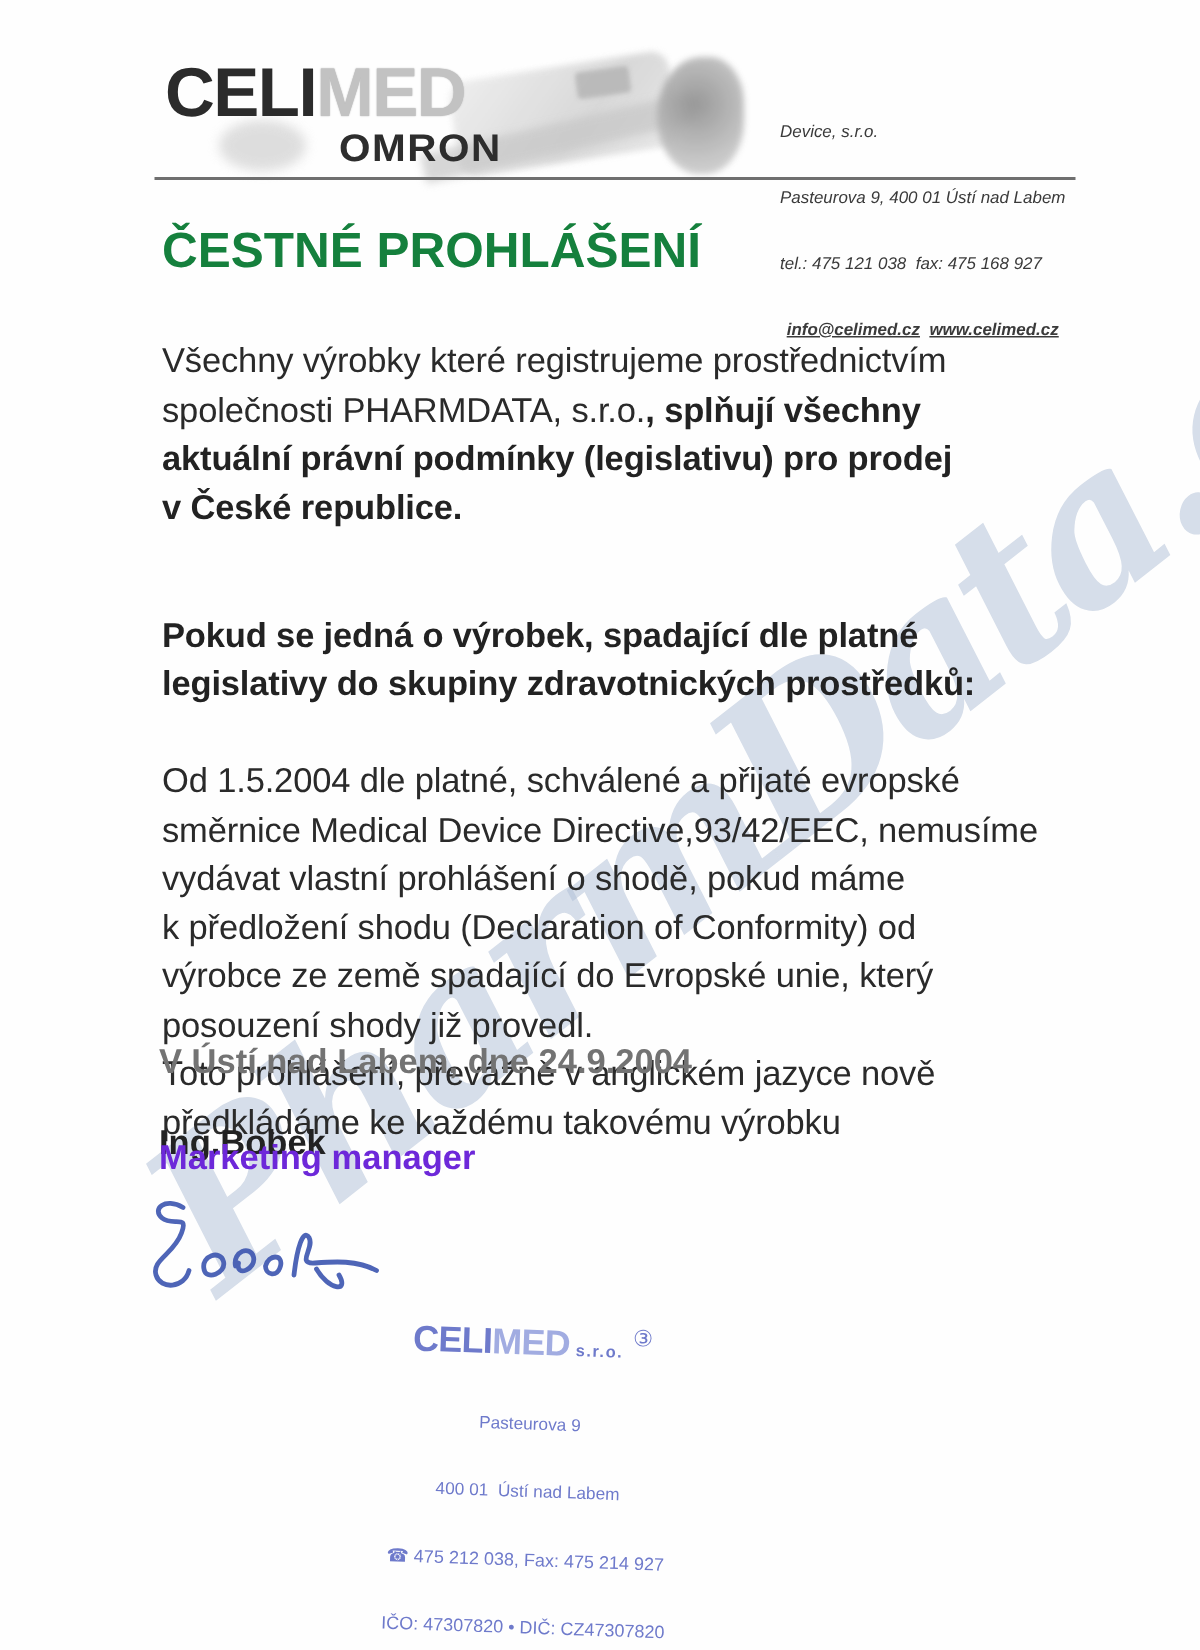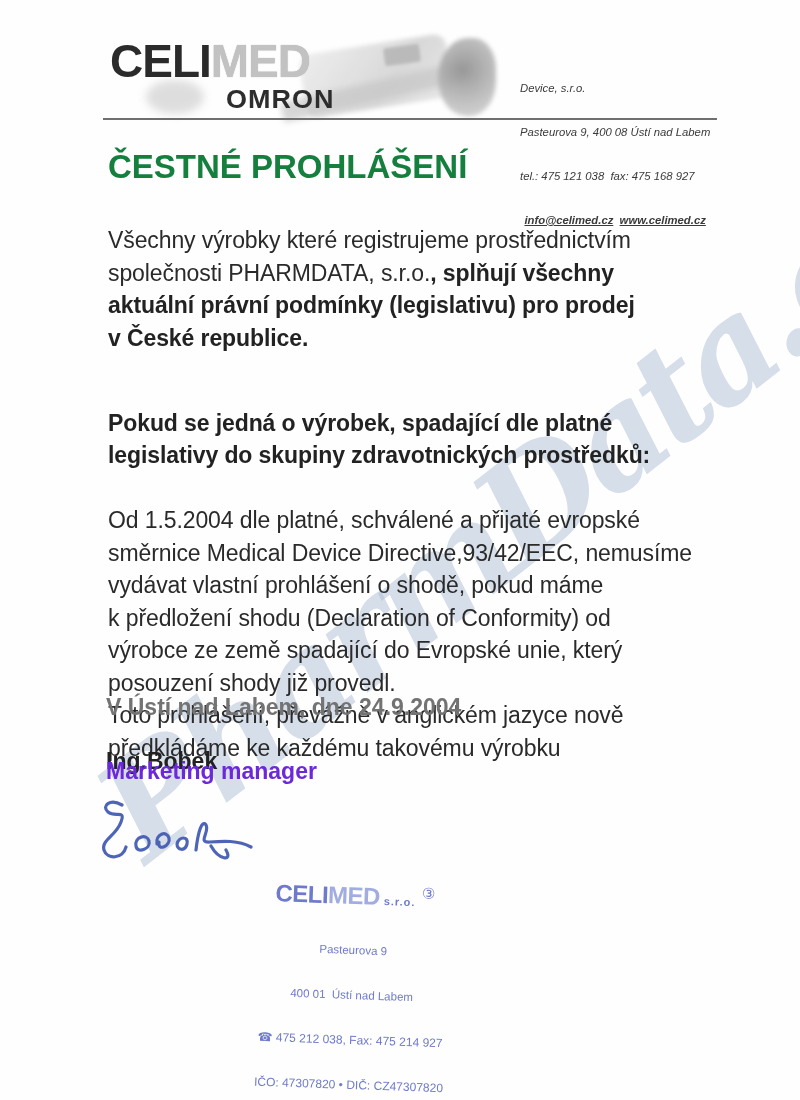--- a/index.html
+++ b/index.html
@@ -94,21 +94,21 @@
       <div class="photo-blob pb-face"></div>
       <div class="photo-blob pb-smudge"></div>
       <div class="photo-blob pb-display"></div>
 
       <div class="brand"><span class="p1">CELI</span><span class="p2">MED</span></div>
 
       <div class="subbrand">OMRON</div>
 
       <div class="contact">
         <div>Device, s.r.o.</div>
-        <div>Pasteurova 9, 400 08 Ústí nad Labem</div>
+        <div>Pasteurova 9, 400 01 Ústí nad Labem</div>
         <div>tel.: 475 121 038  fax: 475 168 927</div>
         <div class="links"><span>info@celimed.cz</span>  <span>www.celimed.cz</span></div>
       </div>
 
       <div class="header-rule"></div>
     </div>
 
     <div class="doc-title">ČESTNÉ PROHLÁŠENÍ</div>
 
     <div class="body-block para1"><span>Všechny výrobky které registrujeme prostřednictvím

